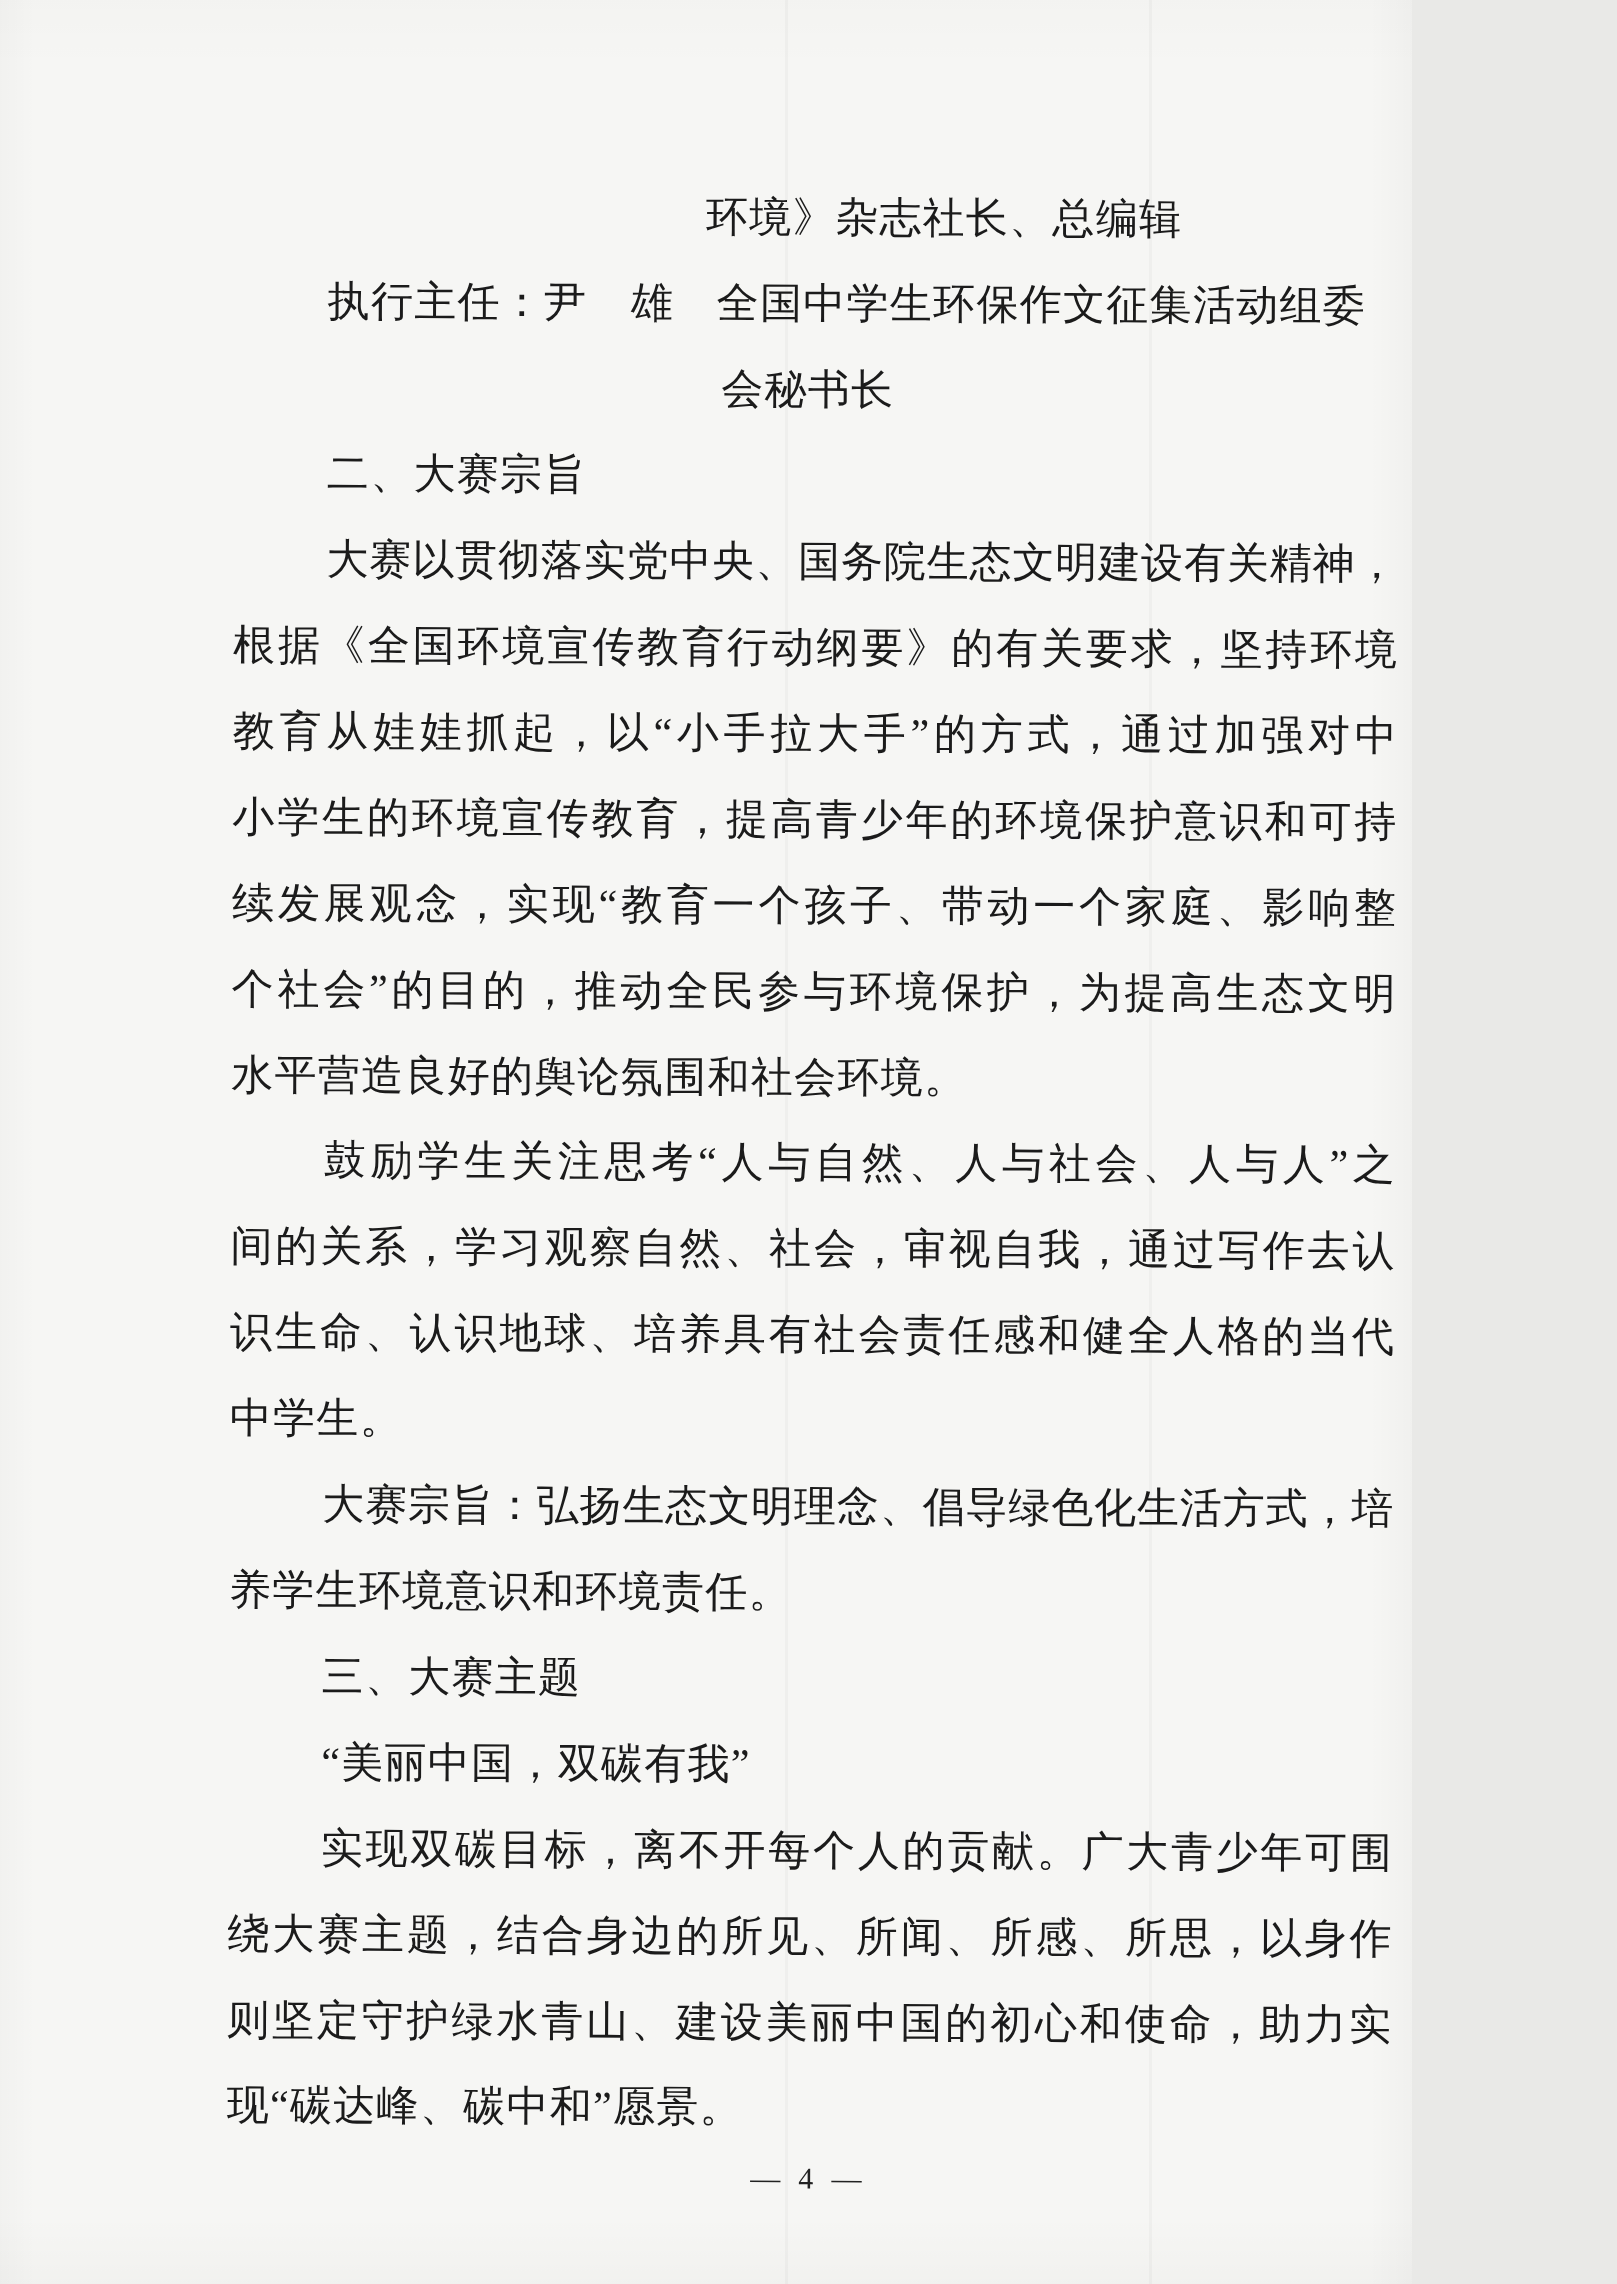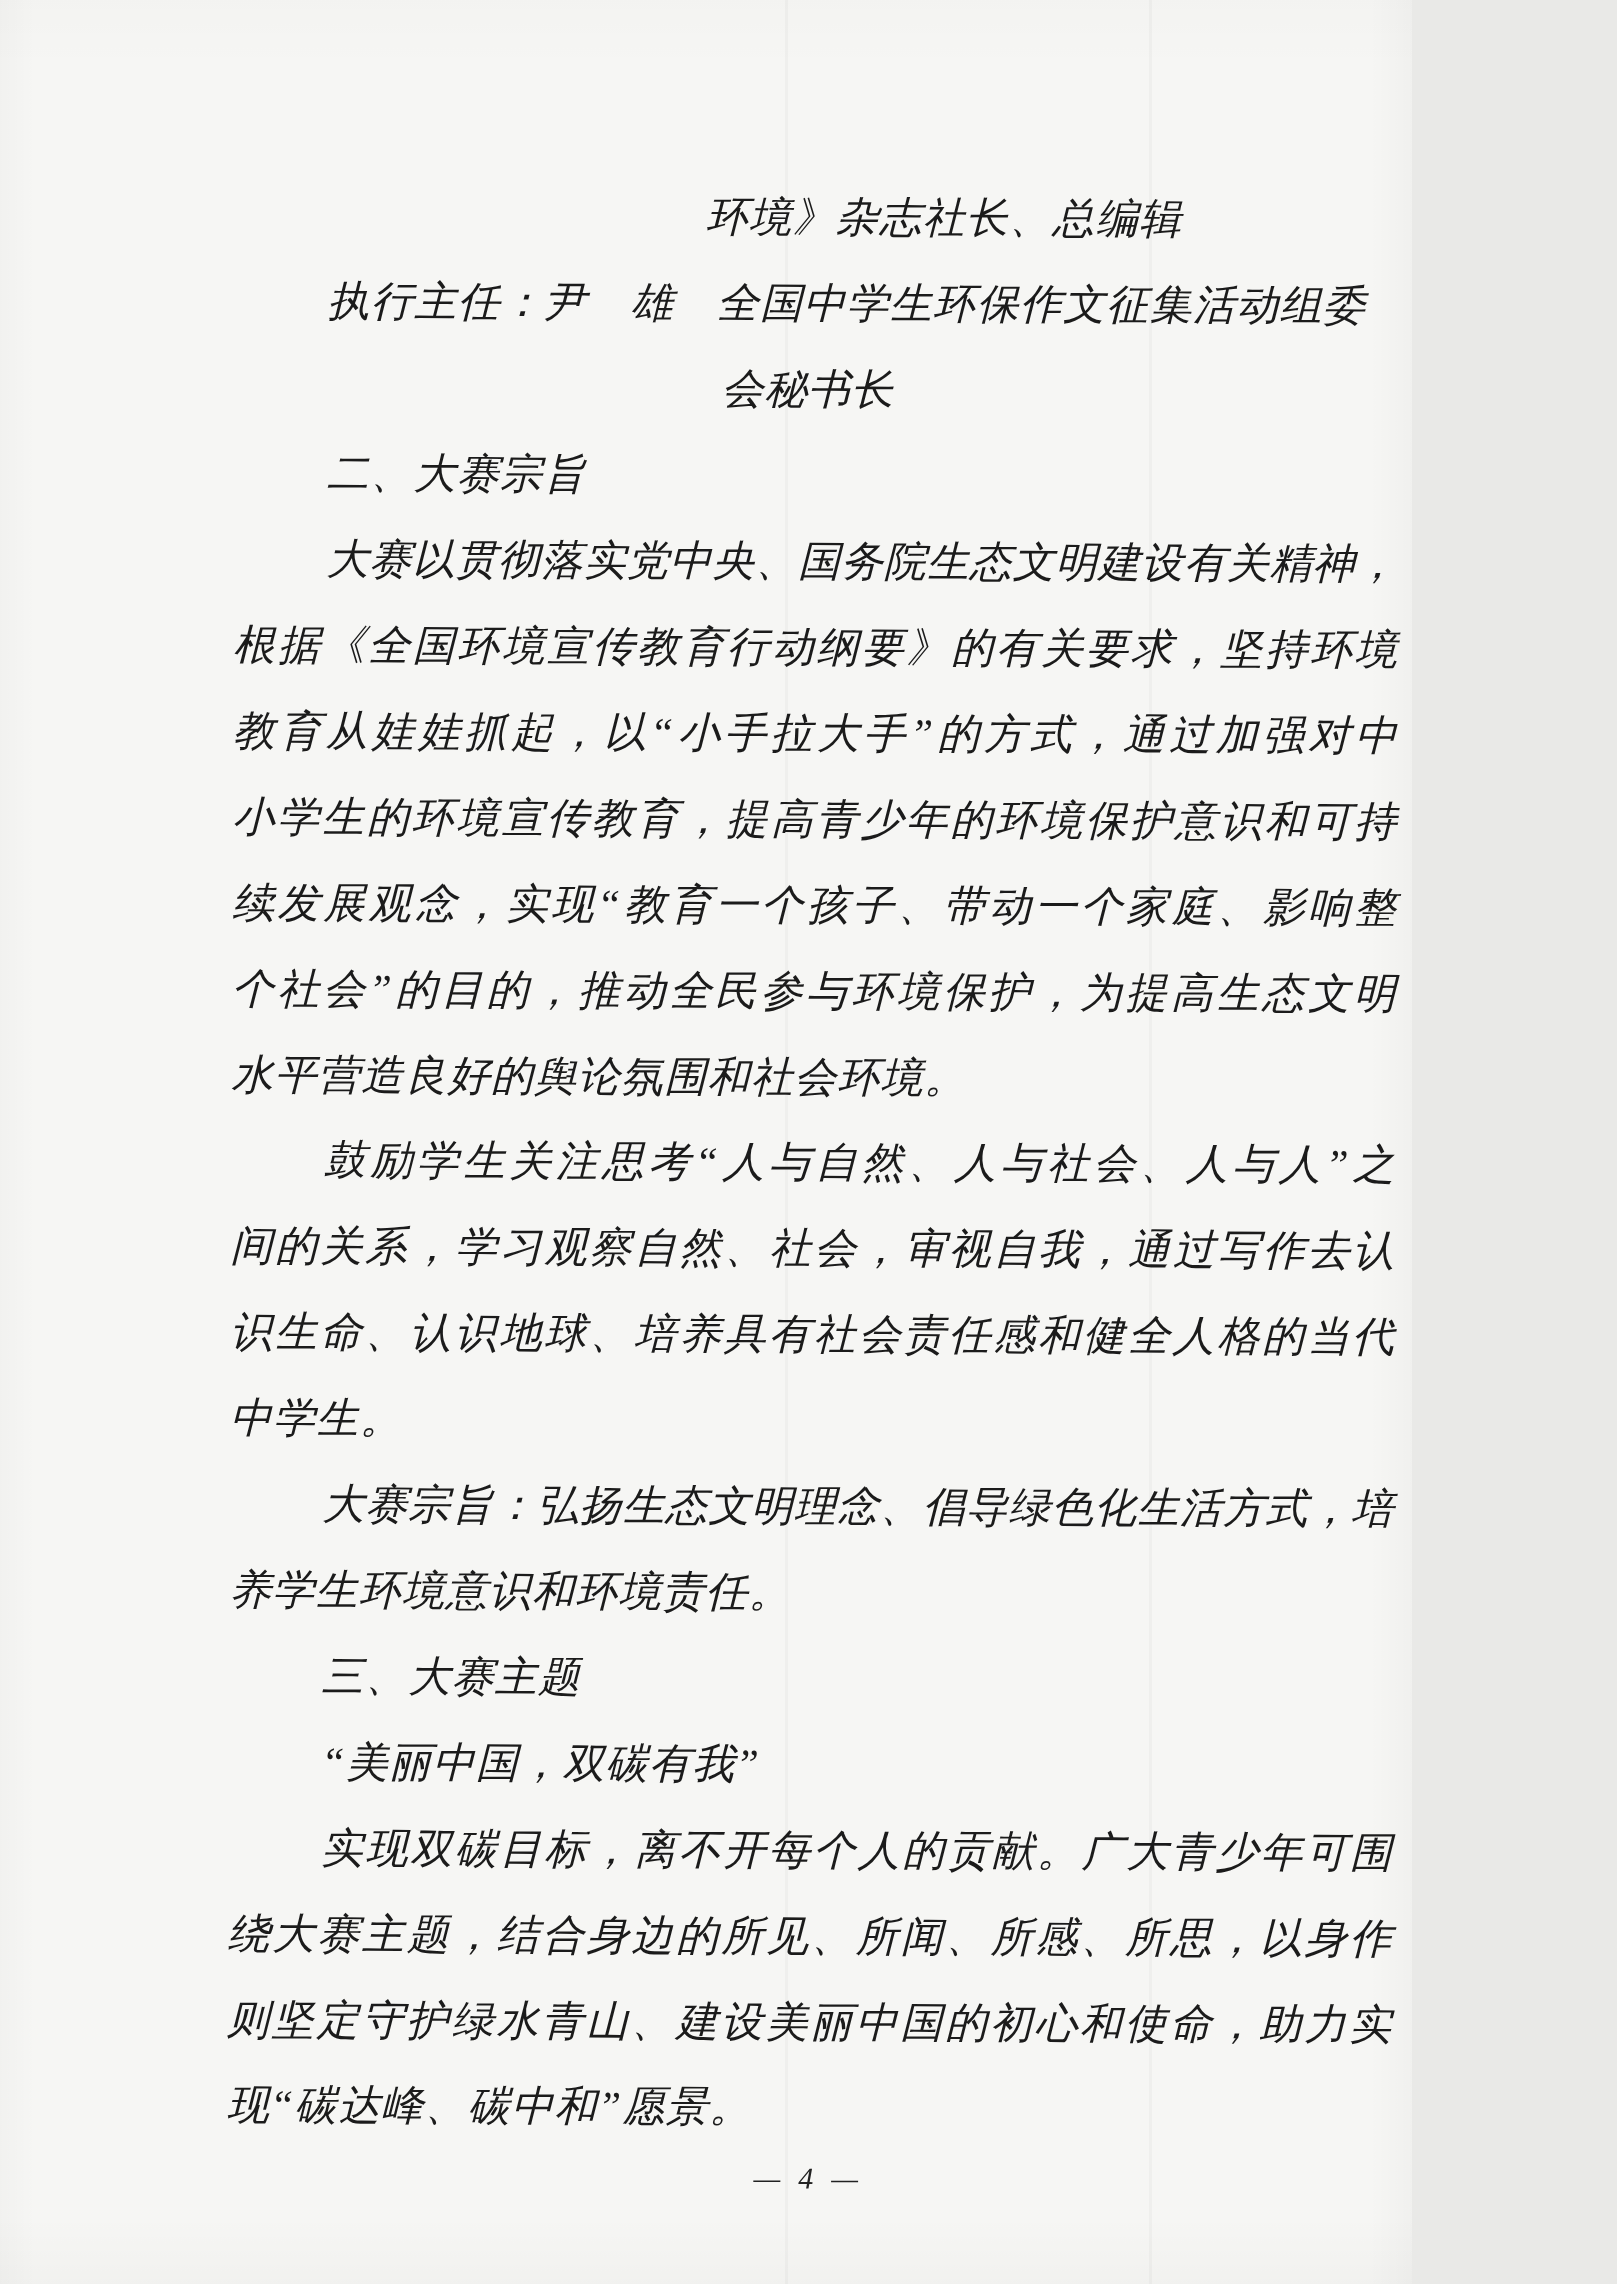--- a/index.html
+++ b/index.html
@@ -9,21 +9,20 @@
     font-family: "Liberation Serif", "DejaVu Serif", serif;
   }
   .page {
     position: relative;
     width: 1412px; height: 2284px;
     background:
       linear-gradient(90deg, rgba(0,0,0,0.020) 0%, rgba(0,0,0,0) 2.5%, rgba(0,0,0,0) 97%, rgba(0,0,0,0.025) 100%),
       linear-gradient(180deg, rgba(0,0,0,0.012) 0%, rgba(0,0,0,0) 3%, rgba(0,0,0,0) 97%, rgba(0,0,0,0.018) 100%),
       #f6f6f4;
     overflow: hidden;
-    font-style: italic;
   }
   .streak {
     position: absolute; top: 0; width: 2.6px; height: 2284px;
     background: rgba(120,120,118,0.05);
   }
   .sheet {
     position: absolute; inset: 0;
     transform: rotate(0.25deg);
     transform-origin: 50% 50%;
     color: #1b1b1b;

